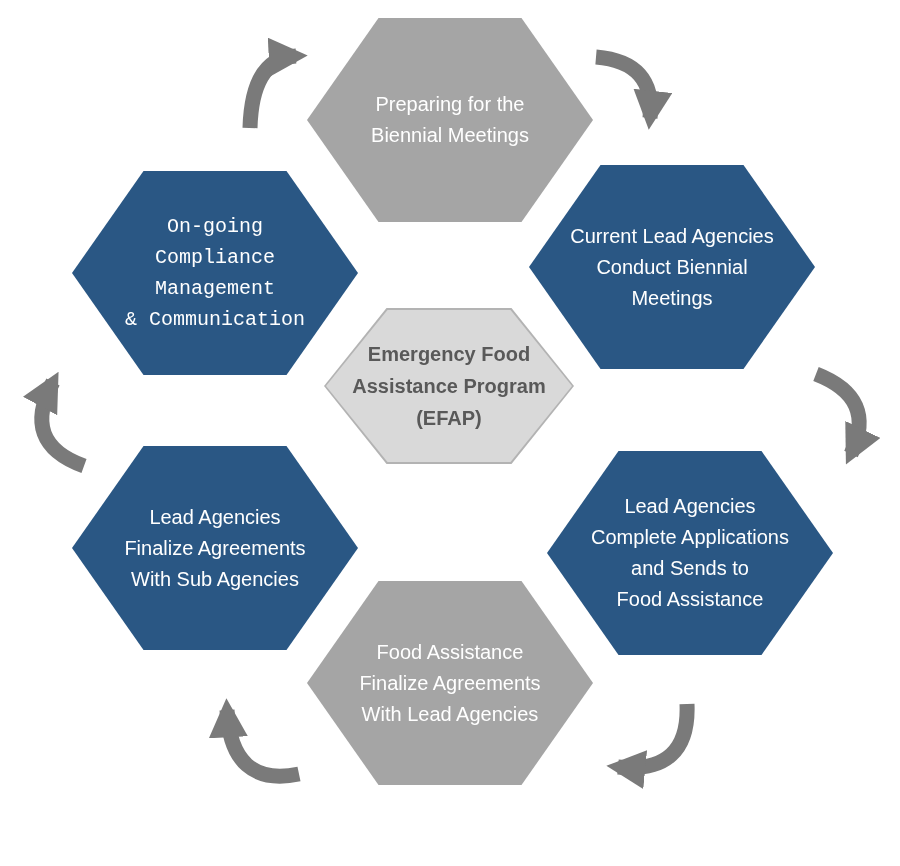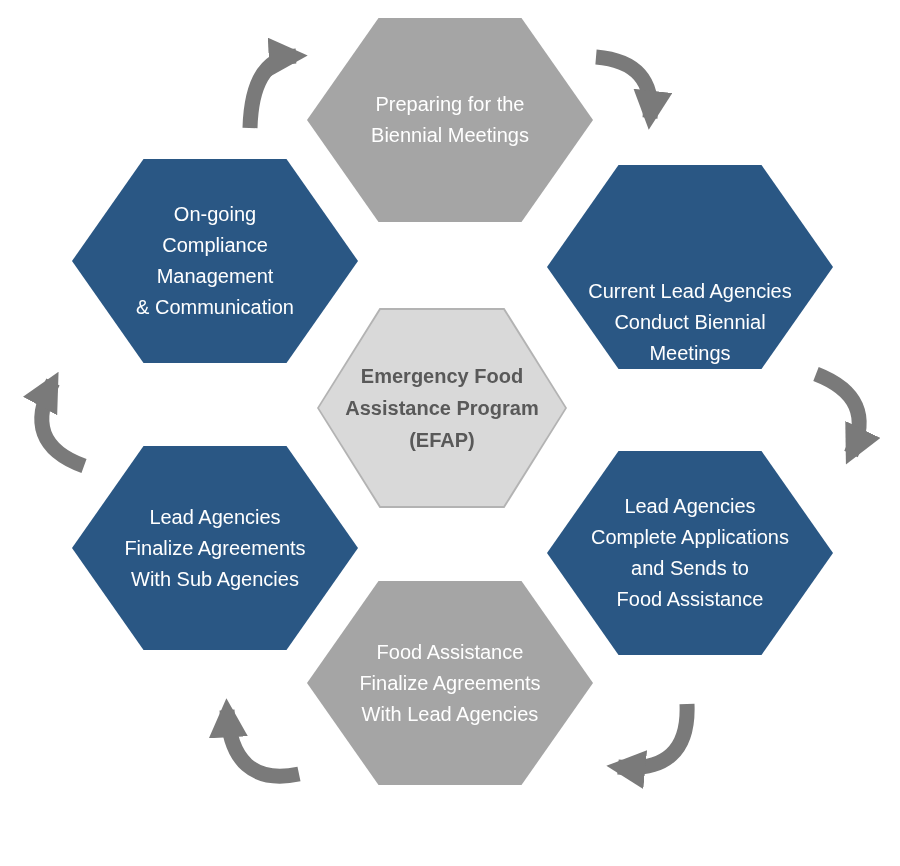--- a/index.html
+++ b/index.html
@@ -38,37 +38,37 @@
     clip-path: polygon(25% 0, 75% 0, 100% 50%, 75% 100%, 25% 100%, 0 50%);
     display: flex;
     align-items: center;
     justify-content: center;
     text-align: center;
     color: var(--hex-text, #ffffff);
   }
   .hex-blue { background: var(--blue, #2a5784); }
   .hex-gray { background: var(--gray, #a5a5a5); }
   .pos-top          { left: 307px; top: 18px; }
-  .pos-top-right    { left: 547px; top: 165px; align-items: flex-end; }
+  .pos-top-right    { left: 529px; top: 165px; }
   .pos-bottom-right { left: 547px; top: 451px; }
   .pos-bottom       { left: 307px; top: 581px; }
   .pos-bottom-left  { left: 72px;  top: 446px; }
-  .pos-top-left     { left: 72px;  top: 159px; }
+  .pos-top-left     { left: 72px;  top: 171px; font-family: Liberation Mono, monospace; }
   .hex-label {
     white-space: pre-line;
     font-size: 20px;
     line-height: 31px;
     padding: 0 12px;
   }
   .hex-center-outer {
     position: absolute;
-    left: 317px;
+    left: 324px;
     top: 308px;
     width: 250px;
-    height: 200px;
+    height: 156px;
     clip-path: polygon(25% 0, 75% 0, 100% 50%, 75% 100%, 25% 100%, 0 50%);
     background: var(--center-border, #b3b3b3);
   }
   .hex-center-inner {
     position: absolute;
     inset: 2px;
     clip-path: polygon(25% 0, 75% 0, 100% 50%, 75% 100%, 25% 100%, 0 50%);
     background: var(--center-fill, #d9d9d9);
     display: flex;
     align-items: center;

